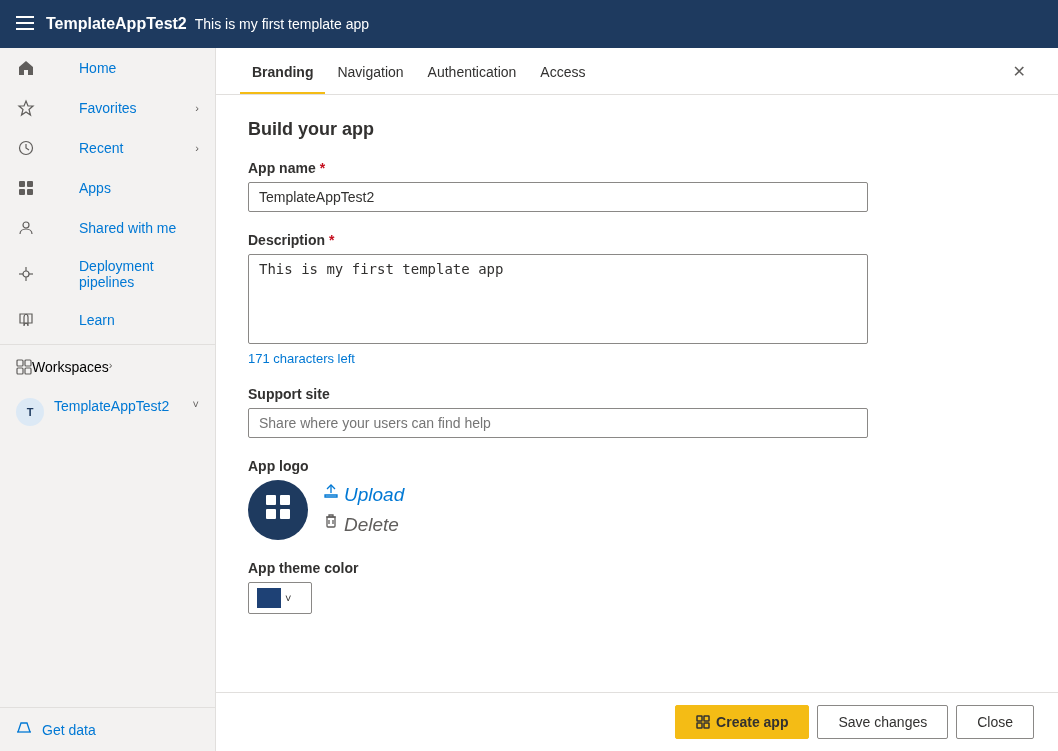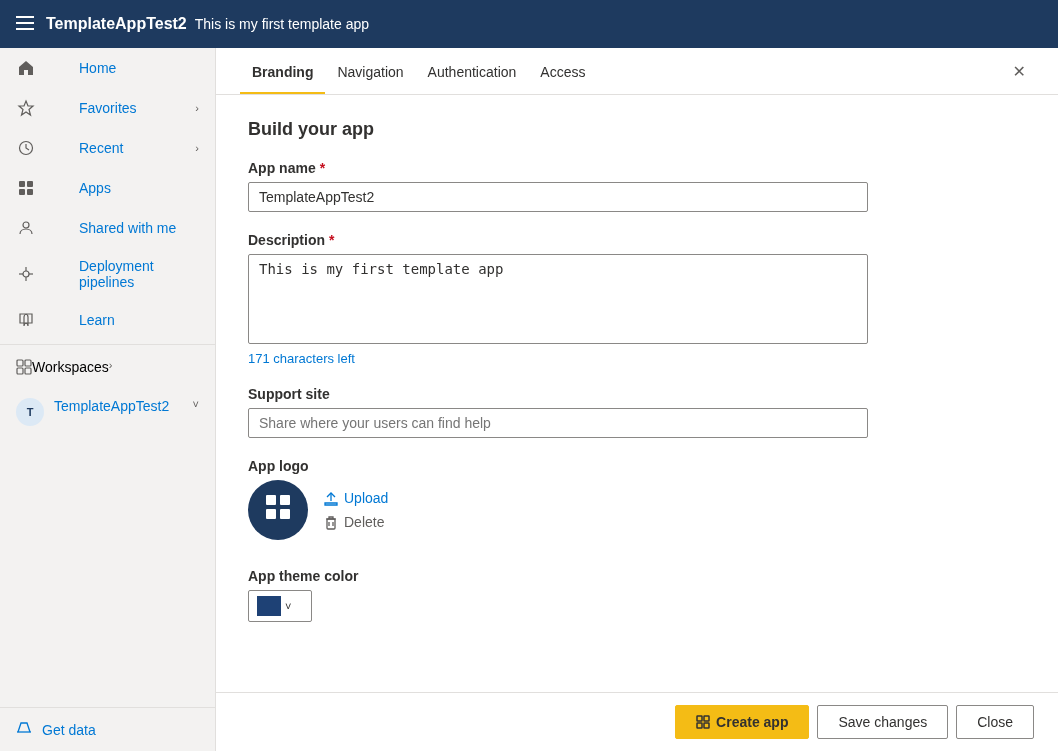--- a/index.html
+++ b/index.html
@@ -177,28 +177,28 @@
       border-radius: 50%;
       display: flex; align-items: center; justify-content: center;
     }
     .app-logo-icon {
       color: white;
       font-size: 26px;
       font-weight: 700;
     }
     .logo-actions { display: flex; flex-direction: column; gap: 8px; }
     .logo-action-btn {
-      display: flex; align-items: flex-end; gap: 6px;
+      display: flex; align-items: flex-start; gap: 6px;
       cursor: pointer; color: #0078d4; background: none; border: none;
-      font-size: 14px; padding: 0;
+      font-size: 19px; padding: 0; font-style: italic;
     }
     .logo-action-btn.delete { color: #605e5c; }
 
     
-    .color-picker-group { margin-top: 28px; }
+    .color-picker-group { margin-top: 20px; }
     .color-swatch-btn {
       display: flex; align-items: center; gap: 4px;
       border: 1px solid #8a8886; border-radius: 2px;
       padding: 4px 8px; cursor: pointer; background: white;
       width: 64px; height: 32px;
     }
     .color-swatch { width: 24px; height: 20px; background: #1e4175; }
     .color-chevron { font-size: 11px; color: #323130; }
 
     

